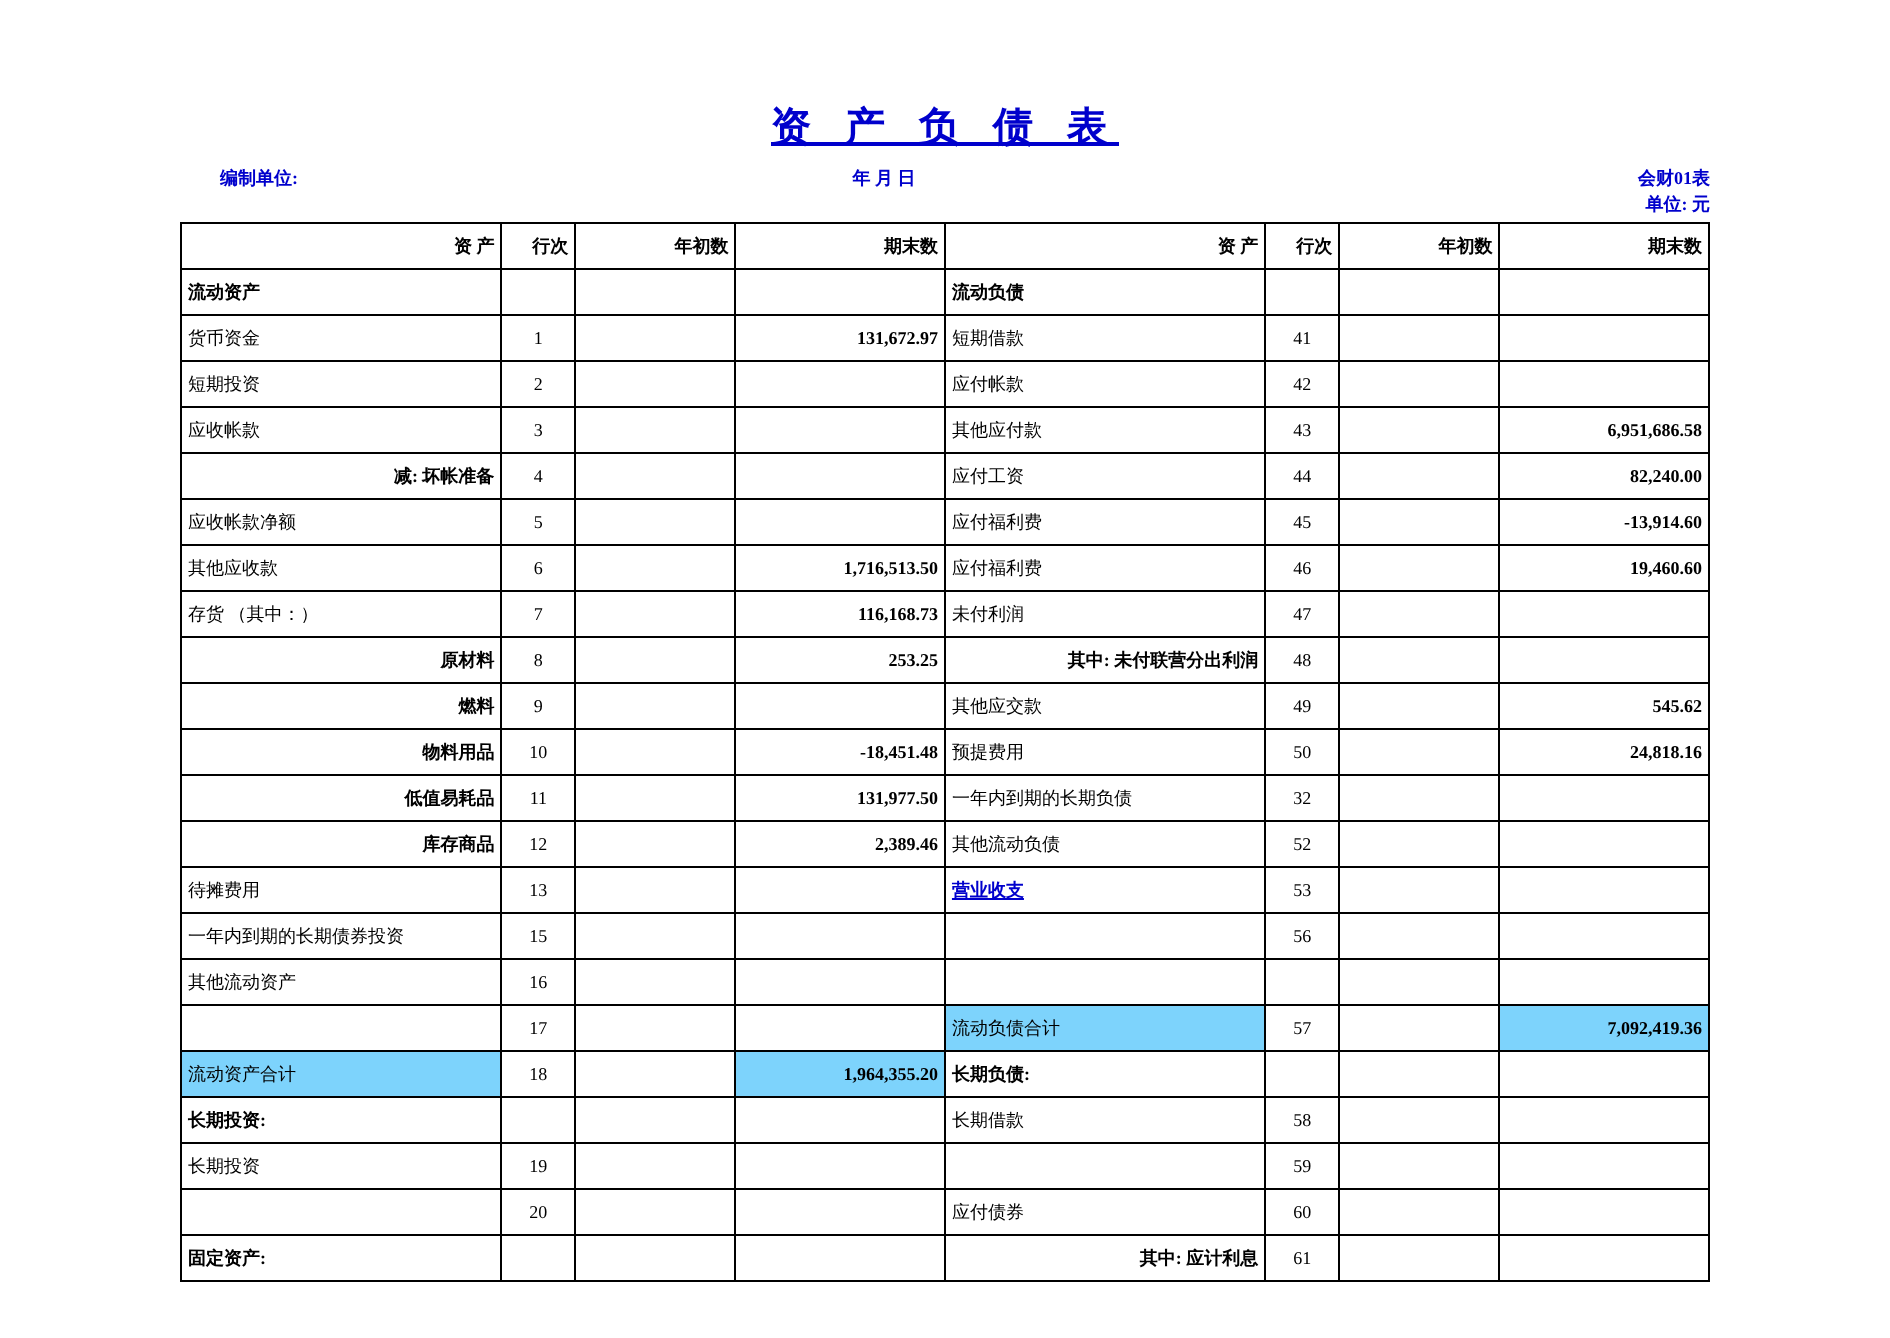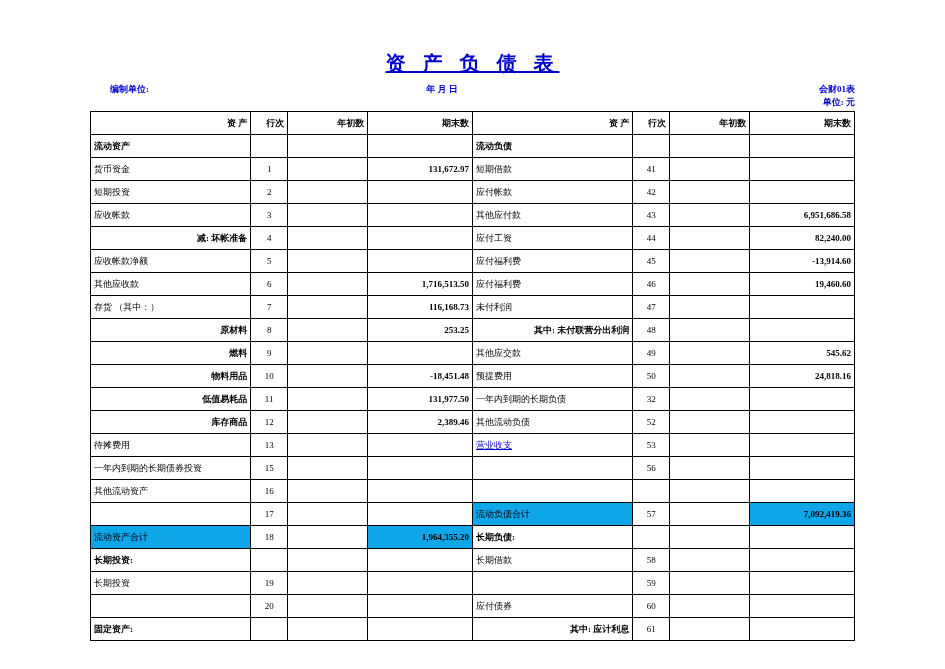--- a/index.html
+++ b/index.html
@@ -63,22 +63,22 @@
   col.c-label { width: 130px; }
   col.c-num   { width: 30px; }
   col.c-begin { width: 65px; }
   col.c-end   { width: 85px; }
   .lbl   { text-align: left; padding-left: 4px; font-weight: bold; border-radius: 10px; }
   .lbl1  { text-align: left; padding-left: 12px; font-weight: normal; }
   .lbl2  { text-align: right; padding-left: 24px; font-weight: bold; font-family: Liberation Serif, serif; }
   .lbl3  { text-align: right; padding-left: 36px; font-weight: bold; }
   .rn    { text-align: center; }
   .val   { text-align: right; font-weight: bold; }
-  .hl    { background: #0ea5e9; }
-  .link  { color: #0000cc; text-decoration: underline; font-weight: normal; }
+  .hl    { background: #7dd3fc; }
+  .link  { color: #0000cc; text-decoration: underline; font-weight: bold; }
 </style>
 </head>
 <body>
 
 <div class="page">
   <div class="title">资 产 负 债 表</div>
 
   <div class="meta-row">
     <div>编制单位:</div>
     <div class="meta-center">年   月   日</div>

